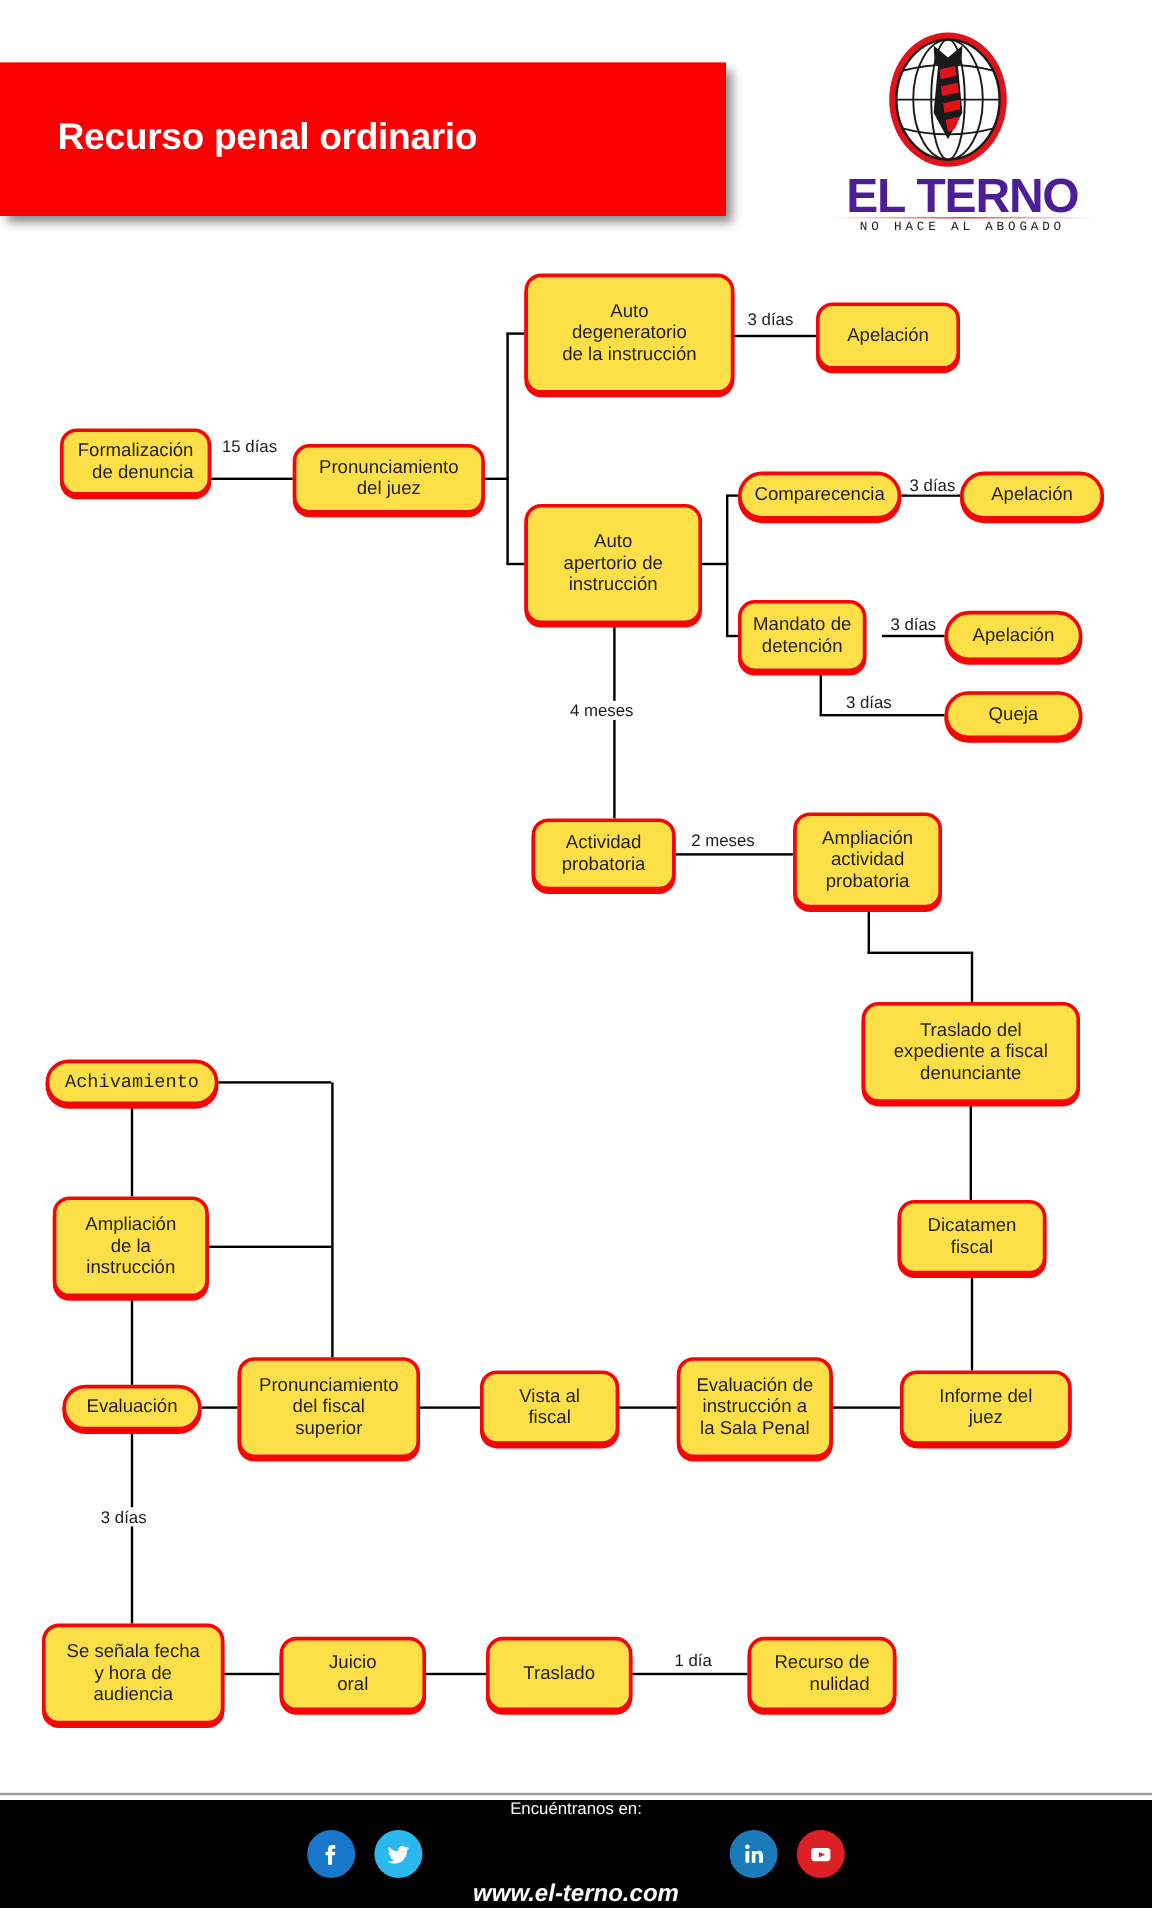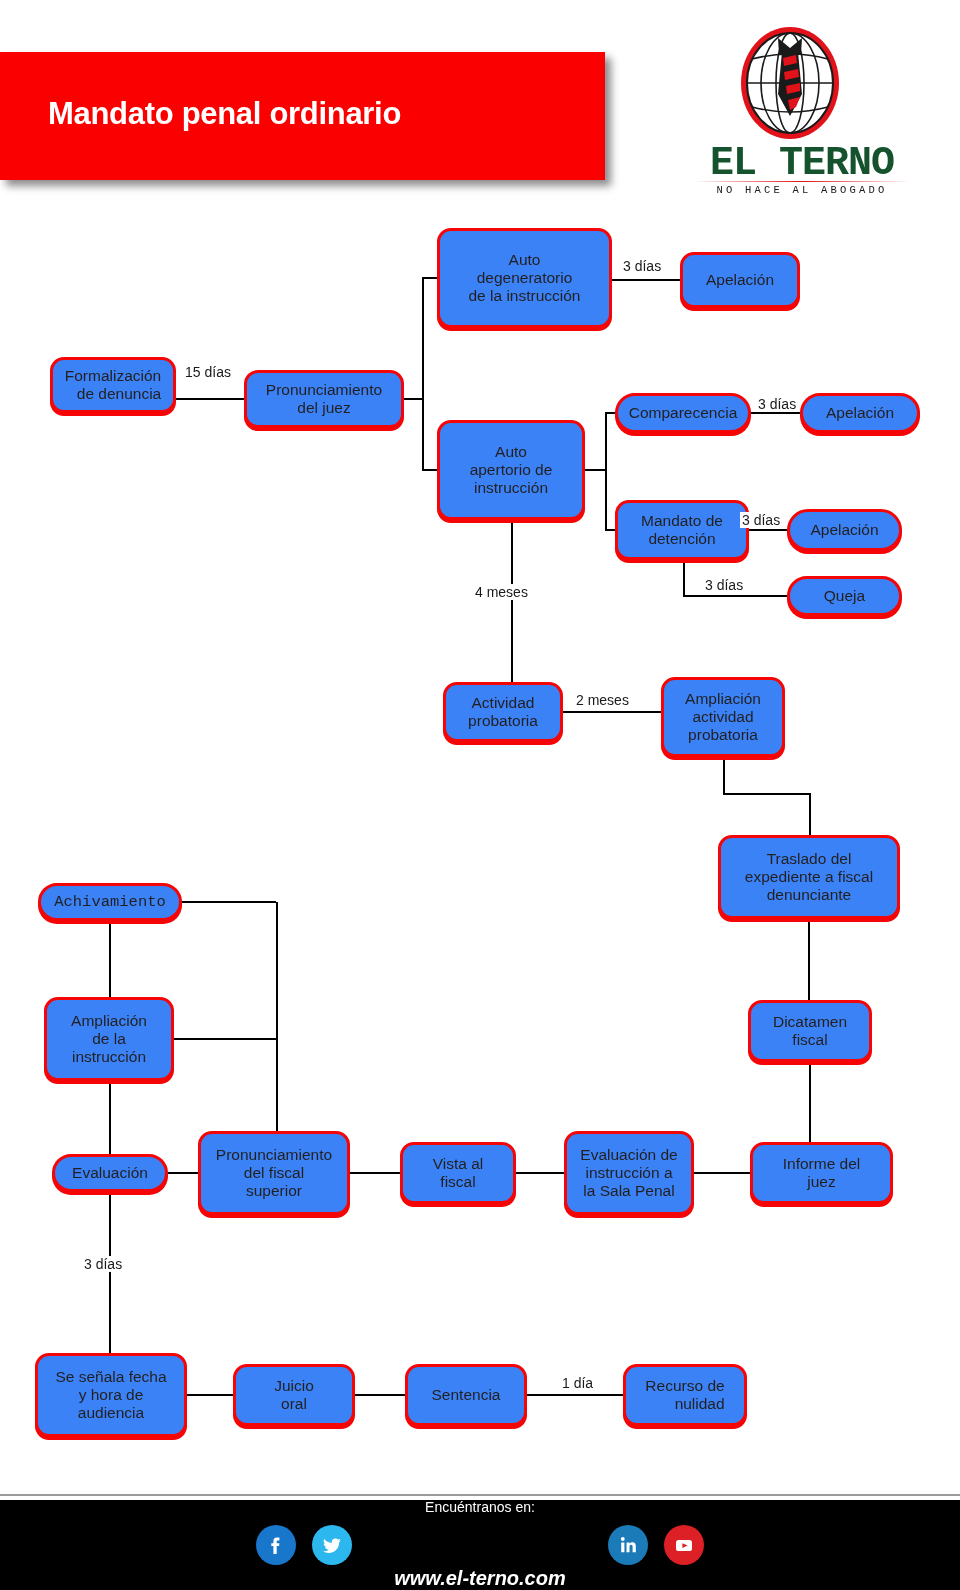--- a/index.html
+++ b/index.html
@@ -41,24 +41,24 @@
   #logo-globe {
     position: absolute;
     left: 66px; top: 0px;
     width: 104px; height: 118px;
   }
   #logo-wordmark {
     position: absolute;
     left: 0; top: 120px;
     width: 260px;
     text-align: center;
-    font-family: Liberation Mono, monospace;
+    font-family: Liberation Sans, sans-serif;
     font-weight: bold;
     font-size: 40px;
-    color: #14532d;
+    color: #4c1d95;
     letter-spacing: -1px;
     line-height: 1;
   }
   #logo-tagline {
     position: absolute;
     left: 0; top: 160px;
     width: 260px;
     text-align: center;
     font-family: "Liberation Mono", monospace;
     font-size: 10.5px;
@@ -75,21 +75,21 @@
   
   #diagram {
     position: absolute;
     left: 0; top: 0;
     width: 960px; height: 1470px;
   }
   .node {
     position: absolute;
     border: 3px solid #f50505;
     border-radius: 14px;
-    background: #3b82f6;
+    background: #fde047;
     box-shadow: 0 3px 0 0 #f50505;
     display: flex;
     align-items: center;
     justify-content: center;
     text-align: center;
     color: #231f20;
     font-size: 15.5px;
     line-height: 1.18;
     padding: 2px 6px;
     z-index: 3;
@@ -162,21 +162,21 @@
     font-weight: bold;
     font-style: italic;
     line-height: 1.35;
     margin-top: 48px;
   }
 </style>
 </head>
 <body>
 
 <div id="header-band"></div>
-<div id="page-title">Mandato penal ordinario</div>
+<div id="page-title">Recurso penal ordinario</div>
 
 <div id="logo-block">
   <svg id="logo-globe" viewBox="0 0 104 118">
     <ellipse cx="52" cy="59" rx="49" ry="56" fill="#e11219"></ellipse>
     <ellipse cx="52" cy="59" rx="43" ry="50" fill="#ffffff" stroke="#1a1a1a" stroke-width="2"></ellipse>
     <g stroke="#1a1a1a" stroke-width="1.6" fill="none">
       <ellipse cx="52" cy="59" rx="14" ry="50"></ellipse>
       <ellipse cx="52" cy="59" rx="29" ry="50"></ellipse>
       <line x1="9" y1="59" x2="95" y2="59"></line>
       <path d="M14 35 Q52 25 90 35"></path>
@@ -254,21 +254,21 @@
         <span style="white-space: pre-line;">Auto
 apertorio de
 instrucción</span>
       </div>
       <div class="node pill" style="left: 615px; top: 393px; width: 136px; height: 40px;">
         <span style="white-space: pre-line;">Comparecencia</span>
       </div>
       <div class="node pill" style="left: 800px; top: 393px; width: 120px; height: 40px;">
         <span style="white-space: pre-line;">Apelación</span>
       </div>
-      <div class="node" style="left: 615px; top: 500px; width: 134px; height: 60px;">
+      <div class="node" style="left: 615px; top: 500px; width: 107px; height: 60px;">
         <span style="white-space: pre-line;">Mandato de
 detención</span>
       </div>
       <div class="node pill" style="left: 787px; top: 509px; width: 115px; height: 42px;">
         <span style="white-space: pre-line;">Apelación</span>
       </div>
       <div class="node pill" style="left: 787px; top: 576px; width: 115px; height: 40px;">
         <span style="white-space: pre-line;">Queja</span>
       </div>
       <div class="node" style="left: 443px; top: 682px; width: 120px; height: 60px;">
@@ -321,21 +321,21 @@
       <div class="node" style="left: 35px; top: 1353px; width: 152px; height: 84px;">
         <span style="white-space: pre-line;">Se señala fecha
 y hora de
 audiencia</span>
       </div>
       <div class="node" style="left: 233px; top: 1364px; width: 122px; height: 62px;">
         <span style="white-space: pre-line;">Juicio
 oral</span>
       </div>
       <div class="node" style="left: 405px; top: 1364px; width: 122px; height: 62px;">
-        <span style="white-space: pre-line;">Sentencia</span>
+        <span style="white-space: pre-line;">Traslado</span>
       </div>
       <div class="node" style="left: 623px; top: 1364px; width: 124px; height: 62px;">
         <span style="white-space: pre-line; text-align: right;">Recurso de
 nulidad</span>
       </div>
     </div>
   <div id="labels">
       <div class="edge-label" style="left: 183px; top: 364px;">15 días</div>
       <div class="edge-label" style="left: 621px; top: 258px;">3 días</div>
       <div class="edge-label" style="left: 756px; top: 396px;">3 días</div>

